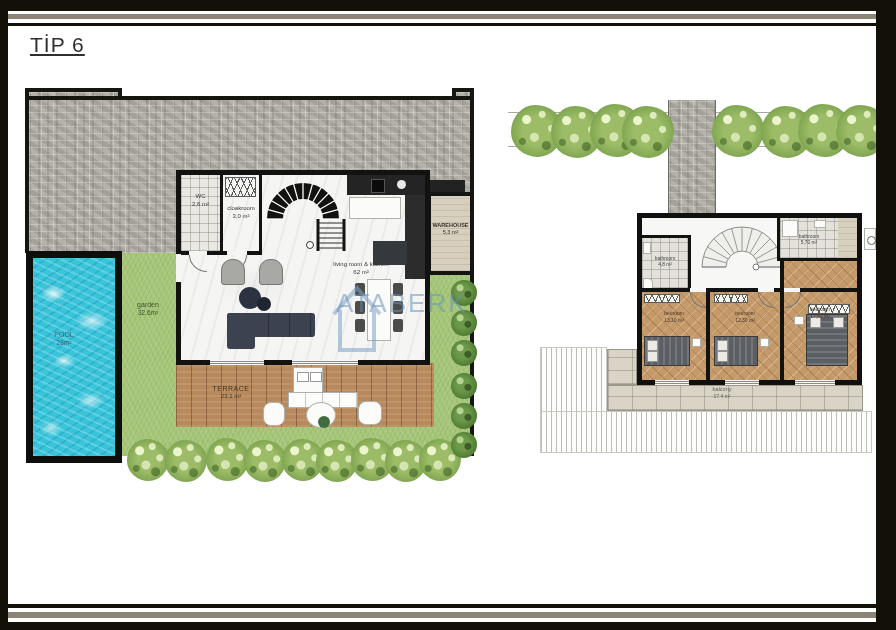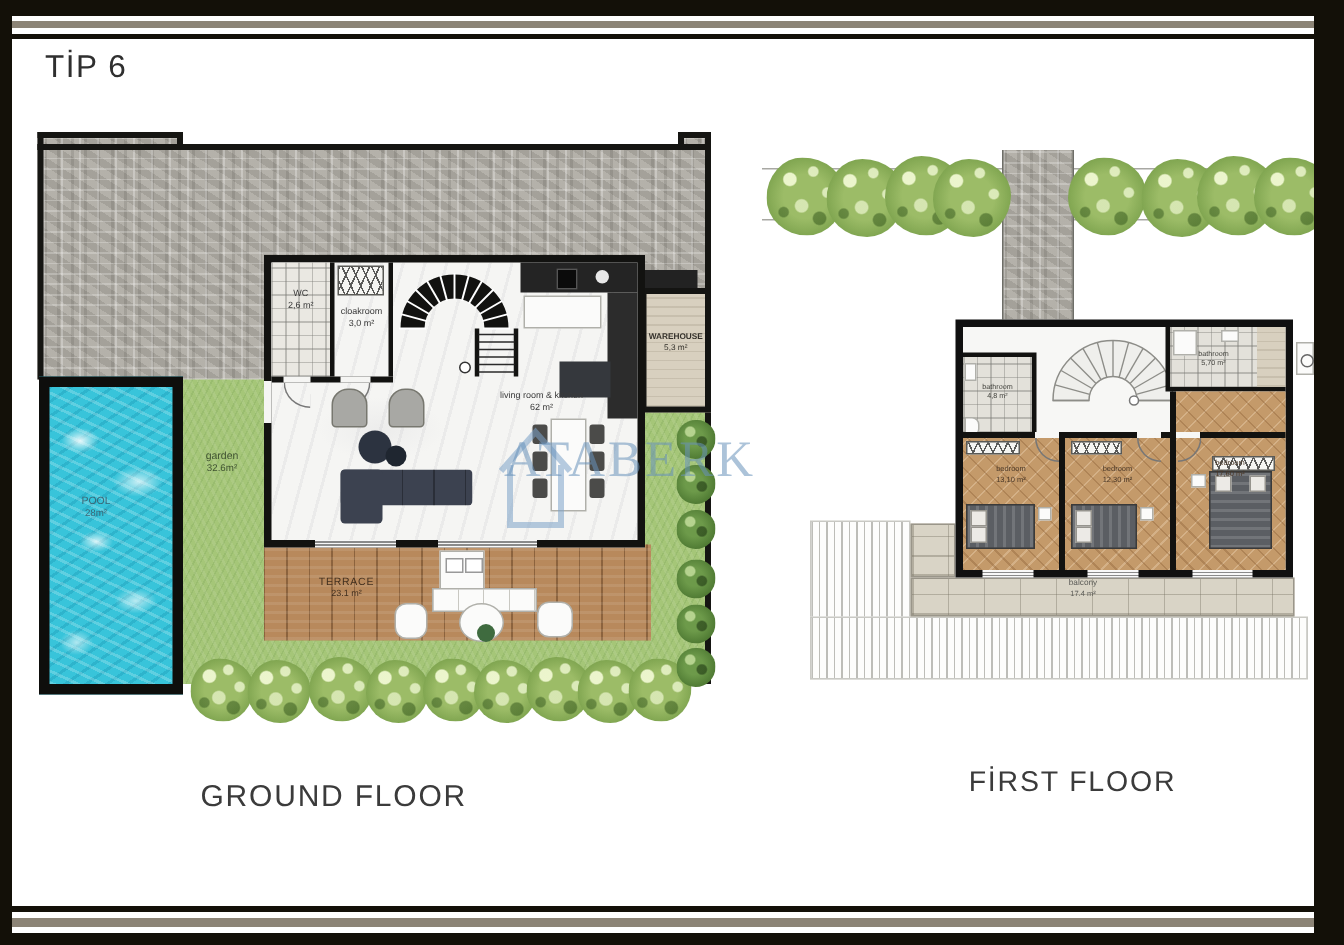--- a/index.html
+++ b/index.html
@@ -84,23 +84,23 @@
   .bedh::before{content:"";position:absolute;left:2px;top:3px;width:9px;height:9px;background:#eceae6;border:1px solid #96948e;}
   .bedh::after{content:"";position:absolute;left:2px;bottom:3px;width:9px;height:9px;background:#eceae6;border:1px solid #96948e;}
   .bedv{background-image:repeating-linear-gradient(0deg,rgba(255,255,255,.14) 0 2px,transparent 2px 6px);}
   .bedv::before{content:"";position:absolute;top:2px;left:3px;width:9px;height:9px;background:#eceae6;border:1px solid #96948e;}
   .bedv::after{content:"";position:absolute;top:2px;right:3px;width:9px;height:9px;background:#eceae6;border:1px solid #96948e;}
   .chair{background:#4b4b49;border-radius:2px;}
   .armch{background:#a8a8a4;border:1px solid #77776f;border-radius:11px 11px 3px 3px;}
   .window{background:linear-gradient(180deg,#f8f8f8 0 1px,#8a8a8a 1px 2px,#f8f8f8 2px 3px,#8a8a8a 3px 4px,#f8f8f8 4px 5px);}
   .fence{background:#a8a8a3;}
   
-  .wm-brand{font-size:34px;letter-spacing:2px;color:rgba(104,145,186,.55);z-index:60;font-family:Liberation Serif, serif;}
+  .wm-brand{font-size:26px;letter-spacing:2px;color:rgba(104,145,186,.55);z-index:60;}
   .wm-url{font-size:27px;letter-spacing:1px;color:rgba(125,158,192,.3);z-index:60;}
-  .title{font-size:21px;letter-spacing:1px;color:#2f2f2f;}
+  .title{font-size:21px;letter-spacing:1px;color:#2f2f2f;text-decoration:underline;}
 </style>
 </head>
 <body>
 
 <div id="canvas">
   <div class="content"></div>
 
   <div class="abs title" style="left:30px;top:33px;">TİP 6</div>
 
   <div class="abs stone" style="left:25px;top:88px;width:97px;height:12px;border:4px solid #151512;border-bottom:none;box-sizing:border-box;"></div>
@@ -355,20 +355,18 @@
   <div class="abs w" style="left:864px;top:228px;width:12px;height:22px;">
     <div class="abs" style="left:2px;top:7px;width:7px;height:7px;border:1px solid #666;border-radius:50%;"></div>
   </div>
 
   <svg class="abs" style="left:326px;top:278px;z-index:60;opacity:.55;" width="62" height="78" viewBox="0 0 62 78">
     <path d="M8,36 L31,10 L54,36" fill="none" stroke="#7da3c9" stroke-width="4"></path>
     <path d="M14,32 V72 H48 V32" fill="none" stroke="#7da3c9" stroke-width="4"></path>
   </svg>
   <div class="abs wm-brand" style="left:336px;top:288px;">ATABERK</div>
 
-  <div class="abs caption" style="left:110px;top:520px;width:225px;">GROUND FLOOR</div>
-  <div class="abs caption" style="left:620px;top:511px;width:190px;font-size:19px;">FİRST FLOOR</div>
 
   <div class="abs fr-top"></div>
   <div class="abs fr-bottom"></div>
   <div class="abs fr-left"></div>
   <div class="abs fr-right"></div>
 </div>
 
 </body></html>

